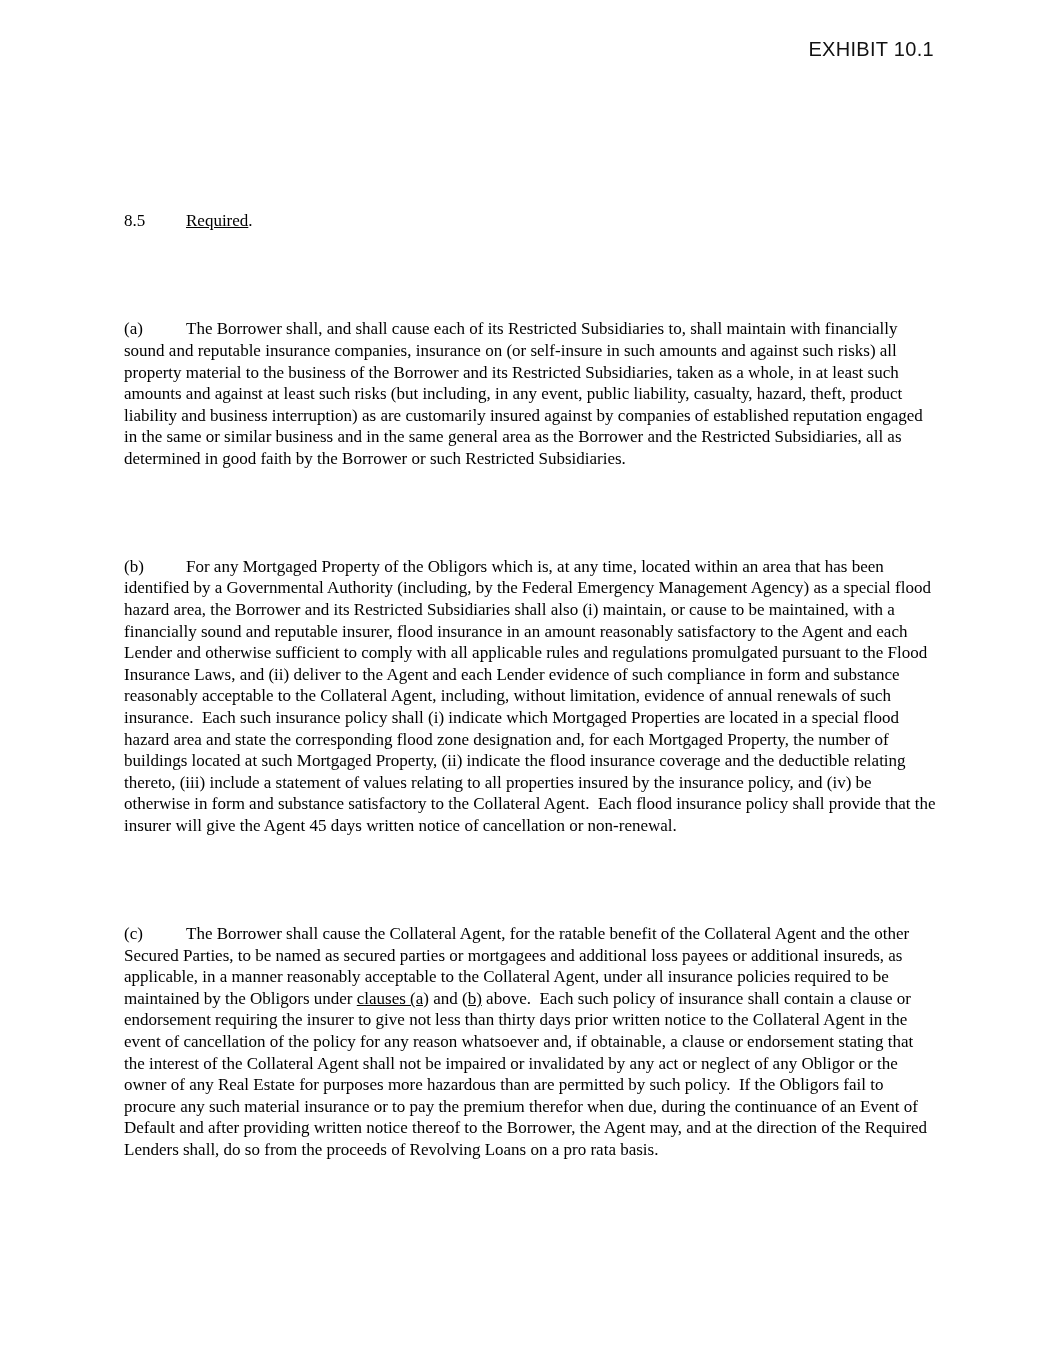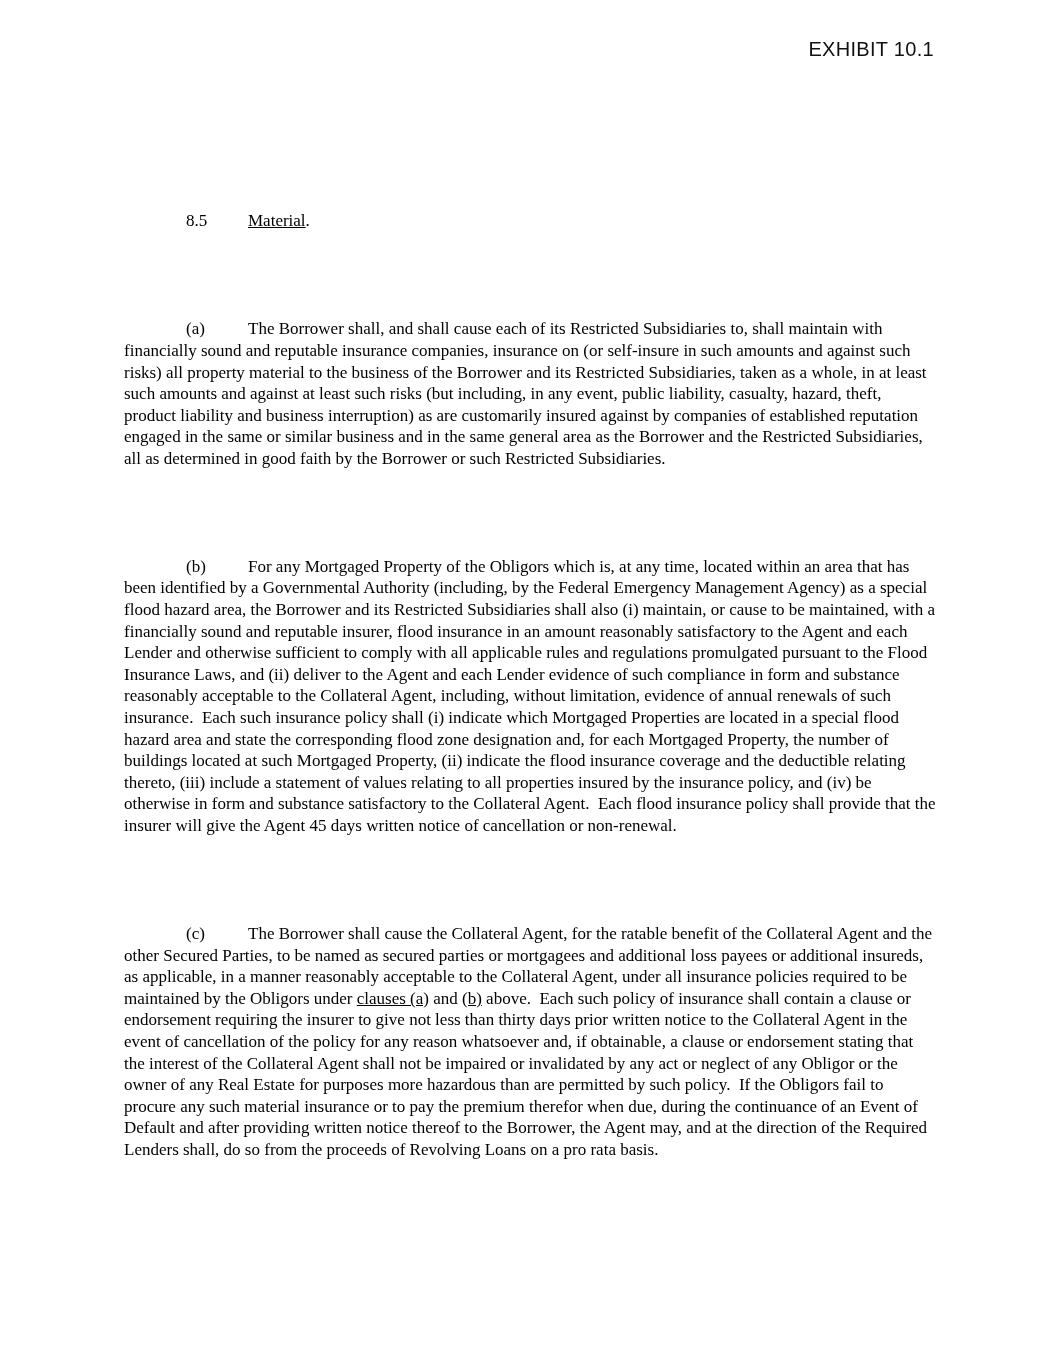--- a/index.html
+++ b/index.html
@@ -34,21 +34,20 @@
     line-height: 21.6px;
     white-space: pre-wrap;
     text-align: left;
   }
   p.para {
     margin: 0 0 21.6px 0;
     padding: 0;
   }
   .lbl {
     display: inline-block;
-    margin-left: 62px;
     width: 62px;
     white-space: normal;
   }
   .u {
     text-decoration: underline;
   }
   .pagenum {
     position: absolute;
     top: 1267px;
     left: 0;
@@ -60,21 +59,21 @@
 </head>
 <body>
 
 <div class="page">
 
   <div class="exhibit">EXHIBIT 10.1</div>
 
   <div class="content">
 
 
-    <p class="para"><span class="lbl">8.5</span><span class="u">Material</span><span>.</span></p>
+    <p class="para"><span class="lbl">8.5</span><span class="u">Required</span><span>.</span></p>
 
     <p class="para"><span class="lbl">(a)</span><span>The Borrower shall, and shall cause each of its Restricted Subsidiaries to, shall maintain with financially sound and reputable insurance companies, insurance on (or self-insure in such amounts and against such risks) all property material to the business of the Borrower and its Restricted Subsidiaries, taken as a whole, in at least such amounts and against at least such risks (but including, in any event, public liability, casualty, hazard, theft, product liability and business interruption) as are customarily insured against by companies of established reputation engaged in the same or similar business and in the same general area as the Borrower and the Restricted Subsidiaries, all as determined in good faith by the Borrower or such Restricted Subsidiaries.</span></p>
 
     <p class="para"><span class="lbl">(b)</span><span>For any Mortgaged Property of the Obligors which is, at any time, located within an area that has been identified by a Governmental Authority (including, by the Federal Emergency Management Agency) as a special flood hazard area, the Borrower and its Restricted Subsidiaries shall also (i) maintain, or cause to be maintained, with a financially sound and reputable insurer, flood insurance in an amount reasonably satisfactory to the Agent and each Lender and otherwise sufficient to comply with all applicable rules and regulations promulgated pursuant to the Flood Insurance Laws, and (ii) deliver to the Agent and each Lender evidence of such compliance in form and substance reasonably acceptable to the Collateral Agent, including, without limitation, evidence of annual renewals of such insurance.  Each such insurance policy shall (i) indicate which Mortgaged Properties are located in a special flood hazard area and state the corresponding flood zone designation and, for each Mortgaged Property, the number of buildings located at such Mortgaged Property, (ii) indicate the flood insurance coverage and the deductible relating thereto, (iii) include a statement of values relating to all properties insured by the insurance policy, and (iv) be otherwise in form and substance satisfactory to the Collateral Agent.  Each flood insurance policy shall provide that the insurer will give the Agent 45 days written notice of cancellation or non-renewal.</span></p>
 
     <p class="para"><span class="lbl">(c)</span><span>The Borrower shall cause the Collateral Agent, for the ratable benefit of the Collateral Agent and the other Secured Parties, to be named as secured parties or mortgagees and additional loss payees or additional insureds, as applicable, in a manner reasonably acceptable to the Collateral Agent, under all insurance policies required to be maintained by the Obligors under </span><span class="u">clauses (a)</span><span> and </span><span class="u">(b)</span><span> above.  Each such policy of insurance shall contain a clause or endorsement requiring the insurer to give not less than thirty days prior written notice to the Collateral Agent in the event of cancellation of the policy for any reason whatsoever and, if obtainable, a clause or endorsement stating that the interest of the Collateral Agent shall not be impaired or invalidated by any act or neglect of any Obligor or the owner of any Real Estate for purposes more hazardous than are permitted by such policy.  If the Obligors fail to procure any such material insurance or to pay the premium therefor when due, during the continuance of an Event of Default and after providing written notice thereof to the Borrower, the Agent may, and at the direction of the Required Lenders shall, do so from the proceeds of Revolving Loans on a pro rata basis.</span></p>
 
     <p class="para"><span class="lbl">8.6</span><span class="u">Environmental Laws</span><span>.  The Borrower shall, and shall take all commercially reasonable action to cause each of its Restricted Subsidiaries to, conduct its business in compliance with all Environmental Laws, except where such noncompliance would not reasonably be expected to have a Material Adverse Effect.  The Borrower shall, and shall take all commercially reasonable action to cause each of its Restricted Subsidiaries to, pursue commercially reasonable efforts to respond to any material non-compliance with Environmental Laws.</span></p>
 
   </div>

